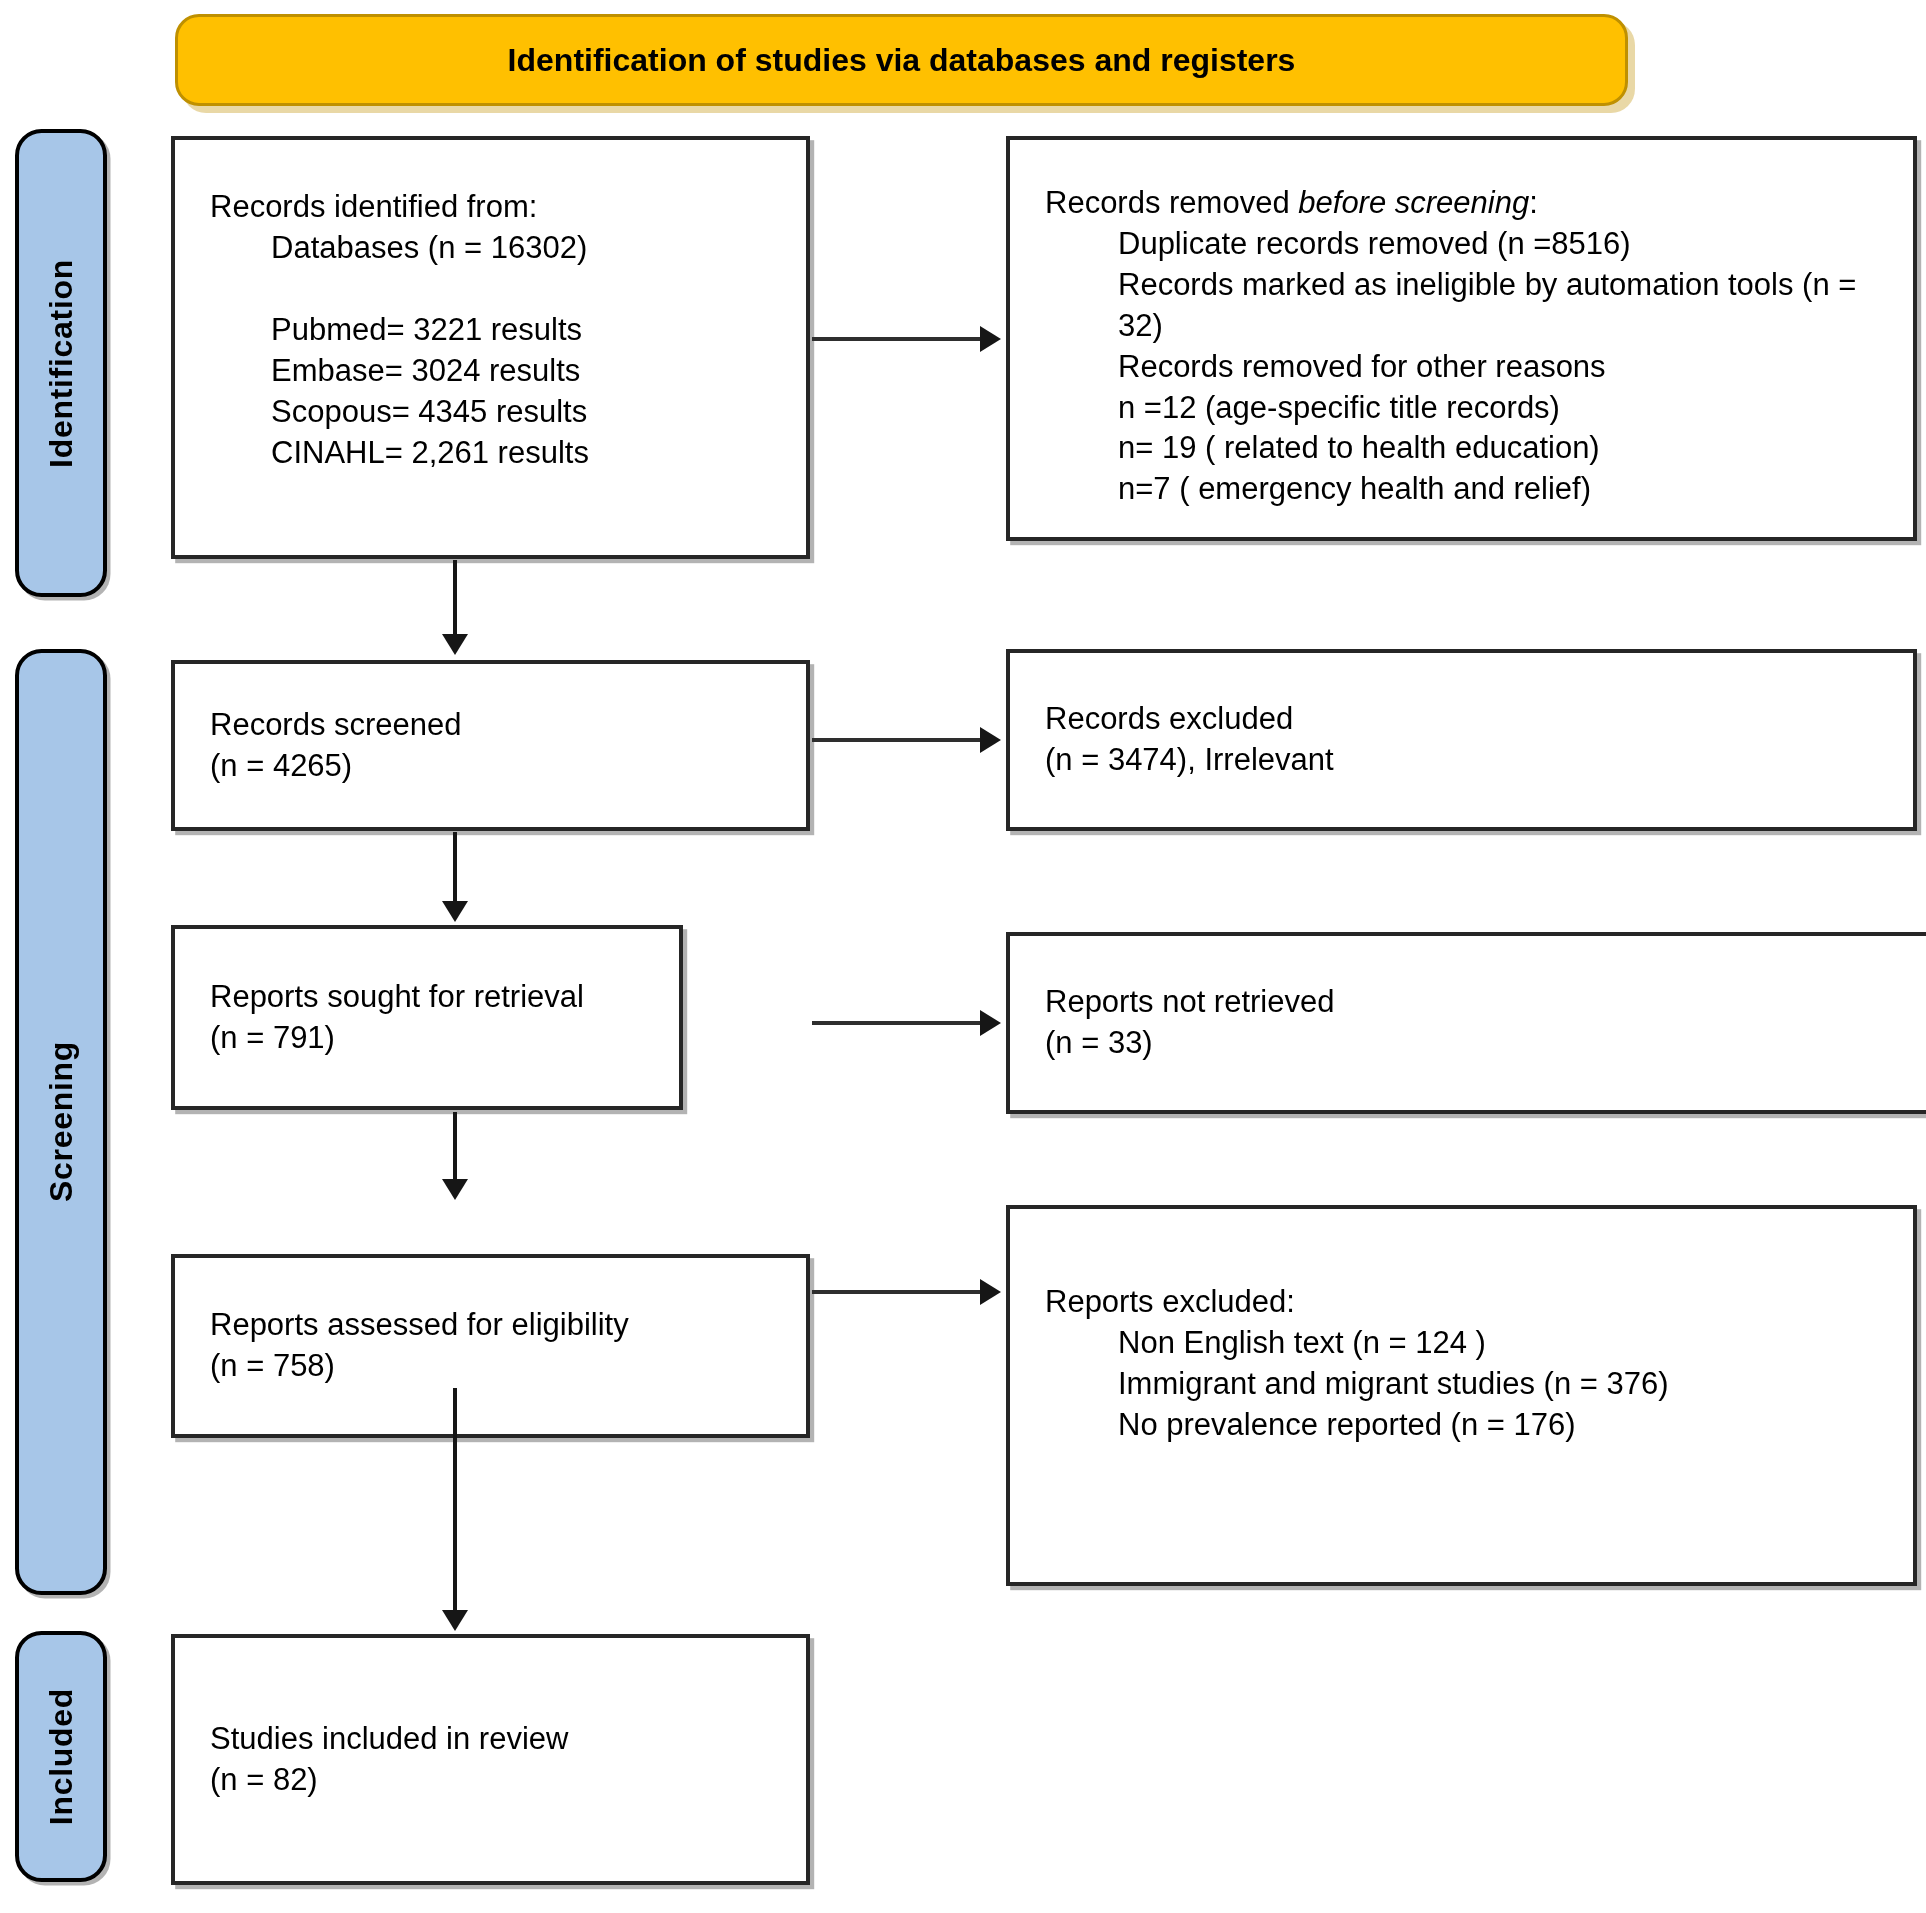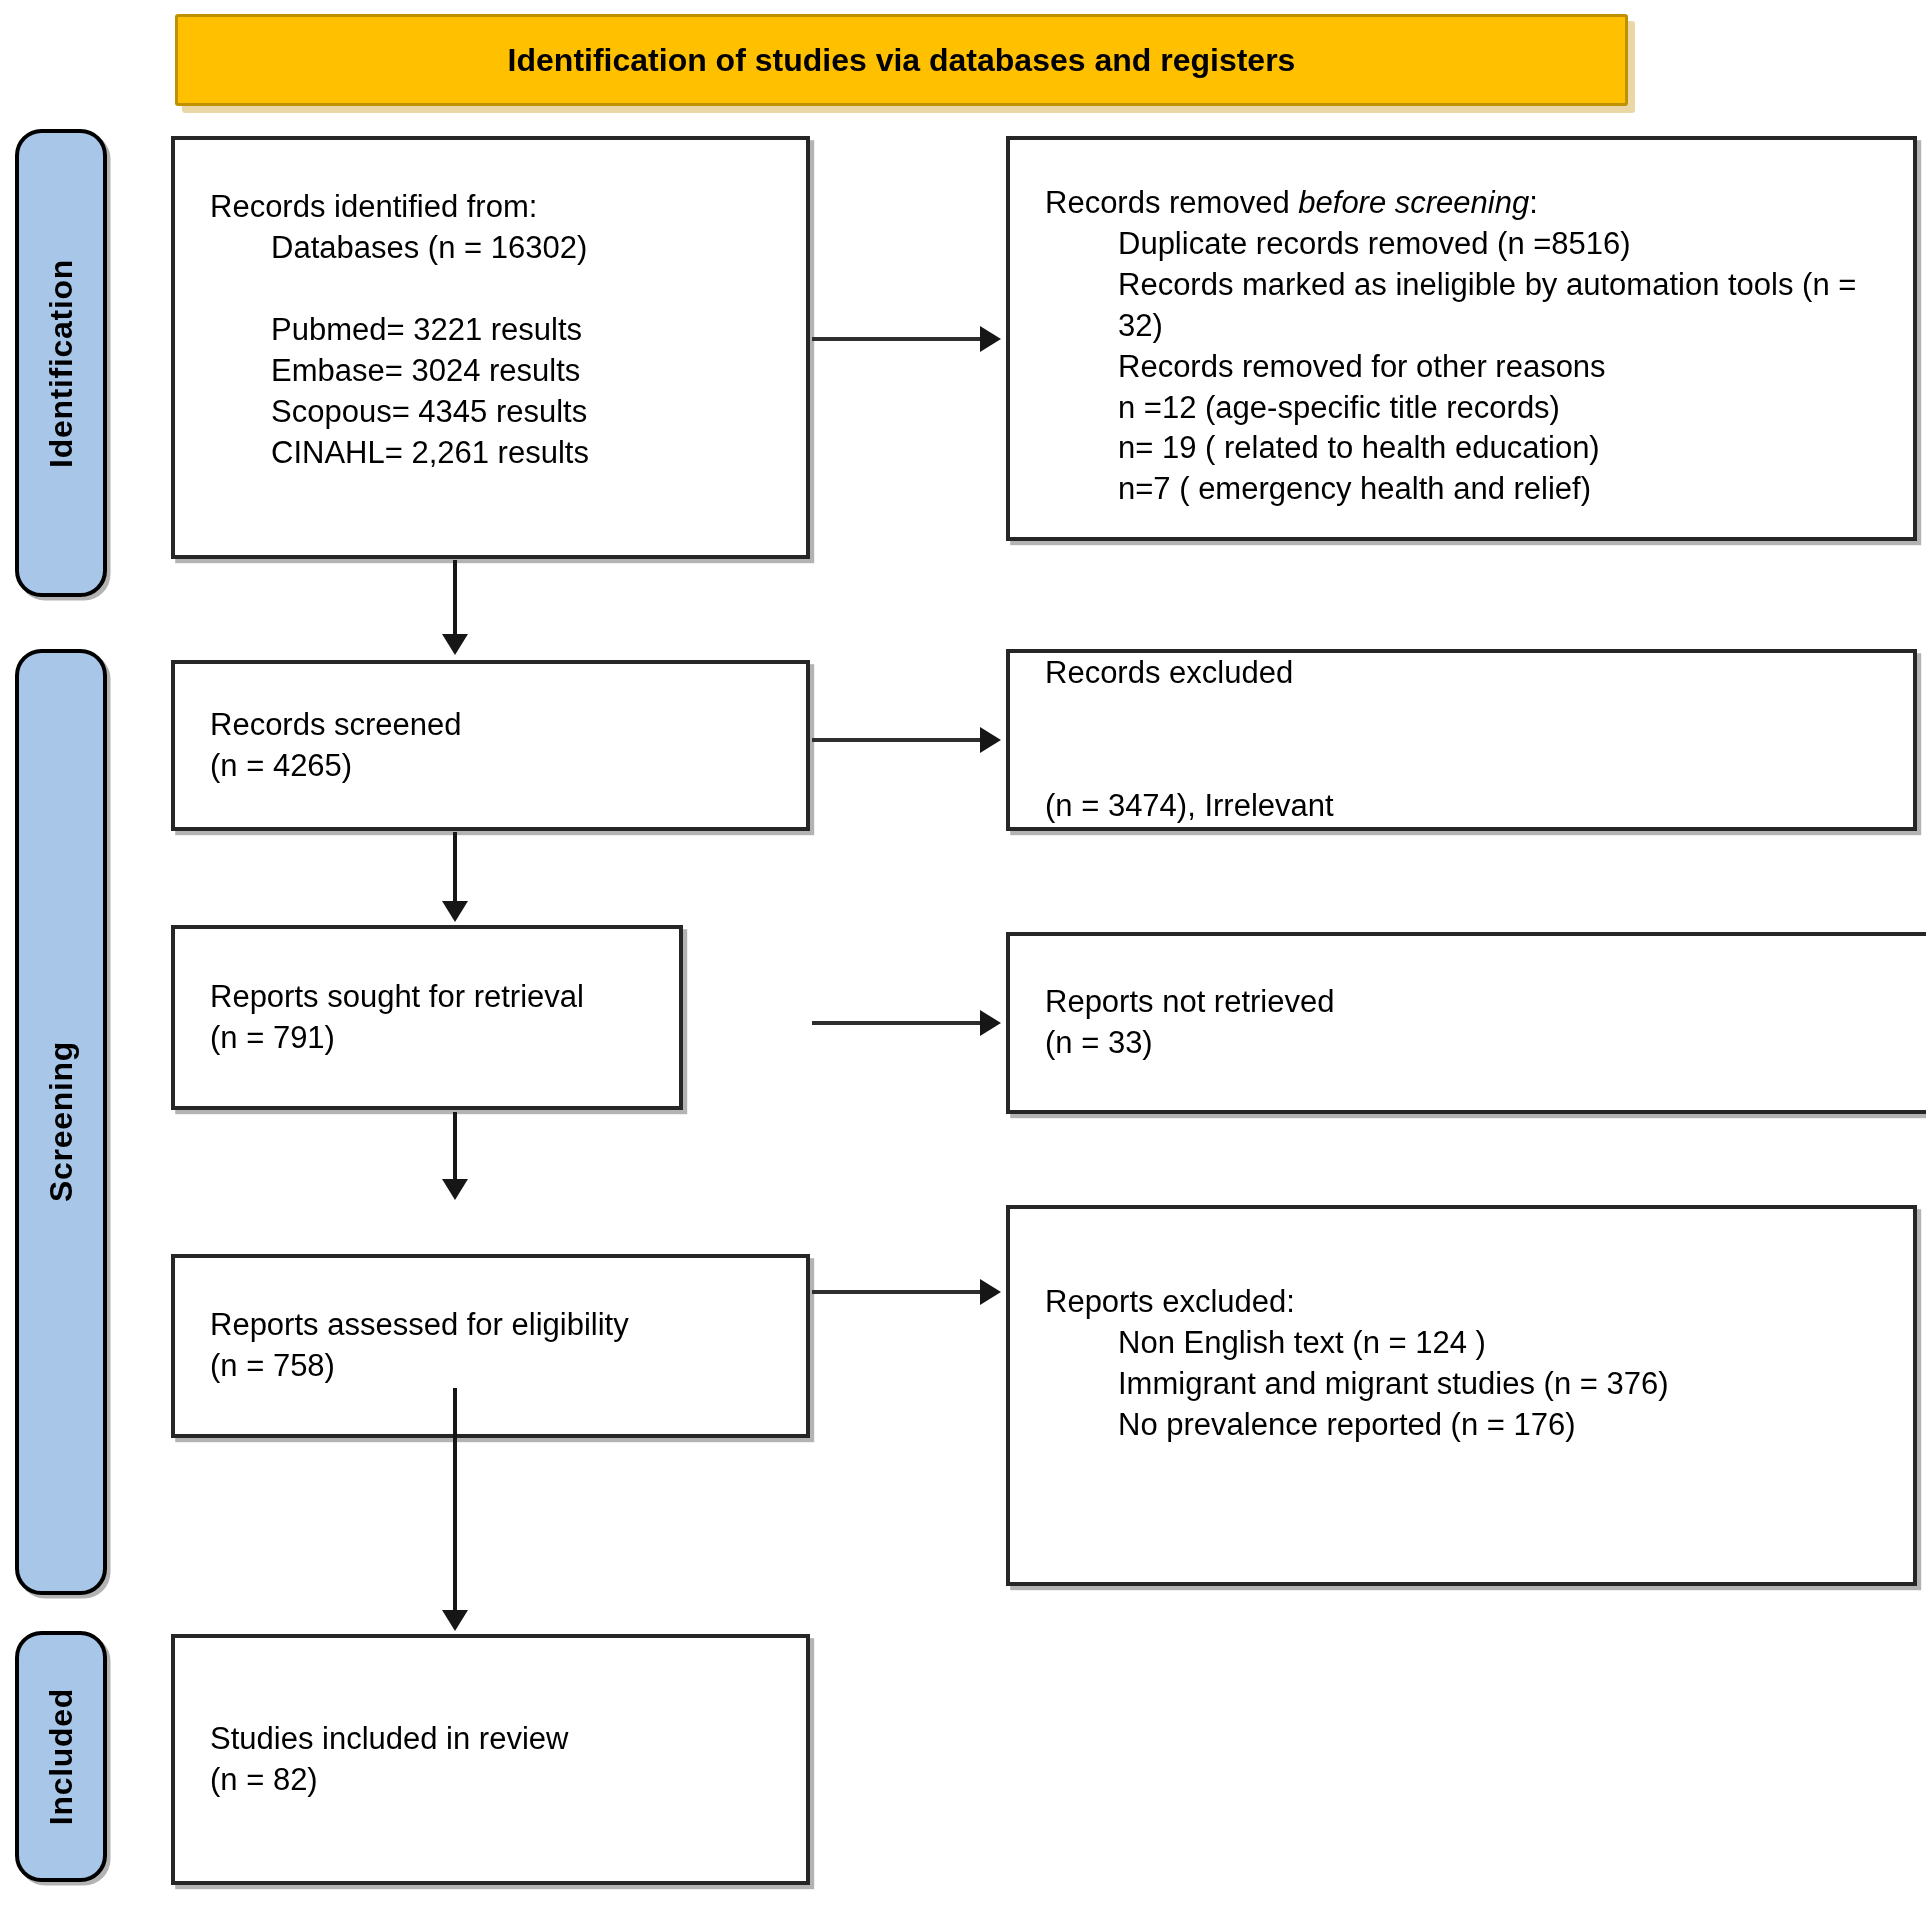--- a/index.html
+++ b/index.html
@@ -3,21 +3,21 @@
 <meta charset="utf-8">
 <style>
   html,body{margin:0;padding:0;background:#ffffff;}
   .canvas{
     position:relative;width:1926px;height:1914px;background:#ffffff;
     font-family:"Liberation Sans","DejaVu Sans",sans-serif;color:#000;
   }
   
   .banner{
     position:absolute;left:175px;top:14px;width:1453px;height:92px;
-    background:#FFC000;border:3.5px solid #BF9000;border-radius:3px;
+    background:#FFC000;border:3.5px solid #BF9000;border-radius:24px;
     box-shadow:7px 7px 0 rgba(191,144,0,.35);
     display:flex;align-items:center;justify-content:center;box-sizing:border-box;
   }
   .banner span{font-size:32px;font-weight:bold;}
   
   .stage{
     position:absolute;left:15.4px;width:92px;background:#A7C6E8;
     border:4.2px solid #000;border-radius:26.5px;box-shadow:3.5px 3.5px 0 #b3b3b3;
     display:flex;align-items:center;justify-content:center;box-sizing:border-box;
   }
@@ -107,21 +107,21 @@
       <div><span>Records removed </span><i>before screening</i><span>:</span></div>
       <div class="indent-r">Duplicate records removed (n =8516)</div>
       <div class="indent-r">Records marked as ineligible by automation tools (n = 32)</div>
       <div class="indent-r">Records removed for other reasons</div>
       <div class="indent-r">n =12 (age-specific title records)</div>
       <div class="indent-r">n= 19 ( related to health education)</div>
       <div class="indent-r">n=7 ( emergency health and relief)</div>
     </div>
   </div>
 
-  <div class="box center" style="left:1006px;top:649px;width:911px;height:182px;justify-content:space-between;">
+  <div class="box center" style="left:1006px;top:649px;width:911px;height:182px;">
     <div>Records excluded</div>
     <div>(n = 3474), Irrelevant</div>
   </div>
 
   <div class="box center" style="left:1006px;top:932px;width:1095px;height:182px;">
     <div>Reports not retrieved</div>
     <div>(n = 33)</div>
   </div>
 
   <div class="box" style="left:1006px;top:1205px;width:911px;height:381px;">

